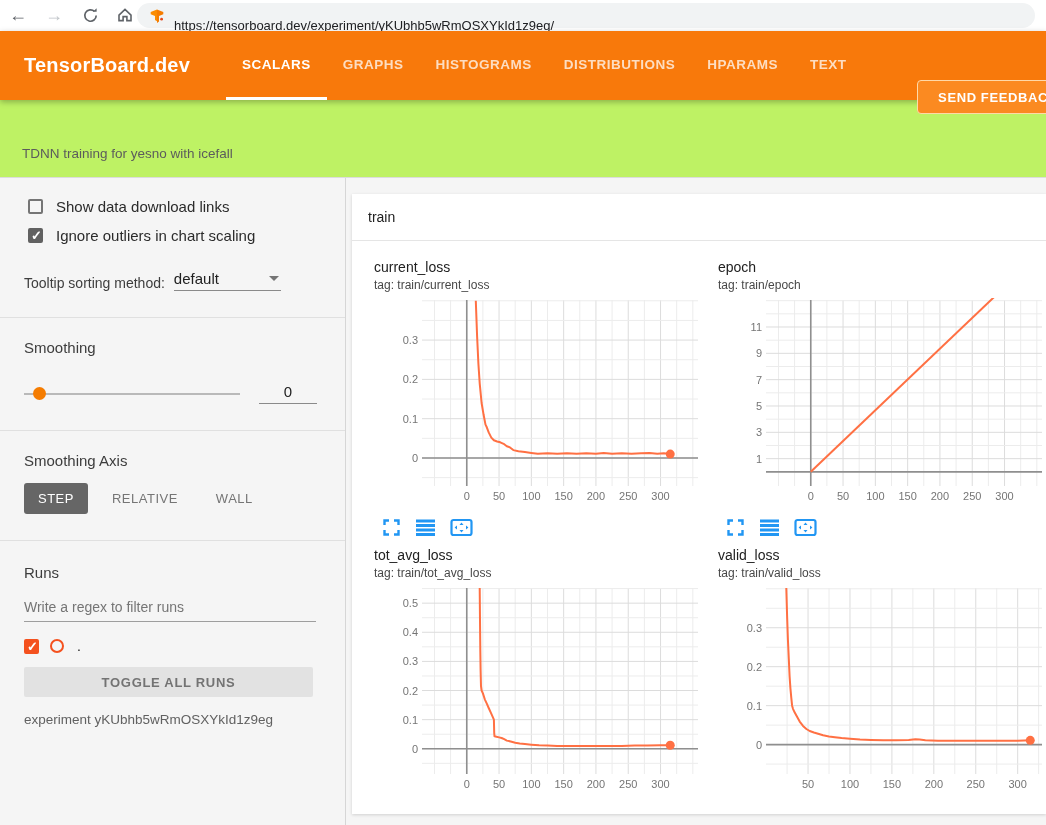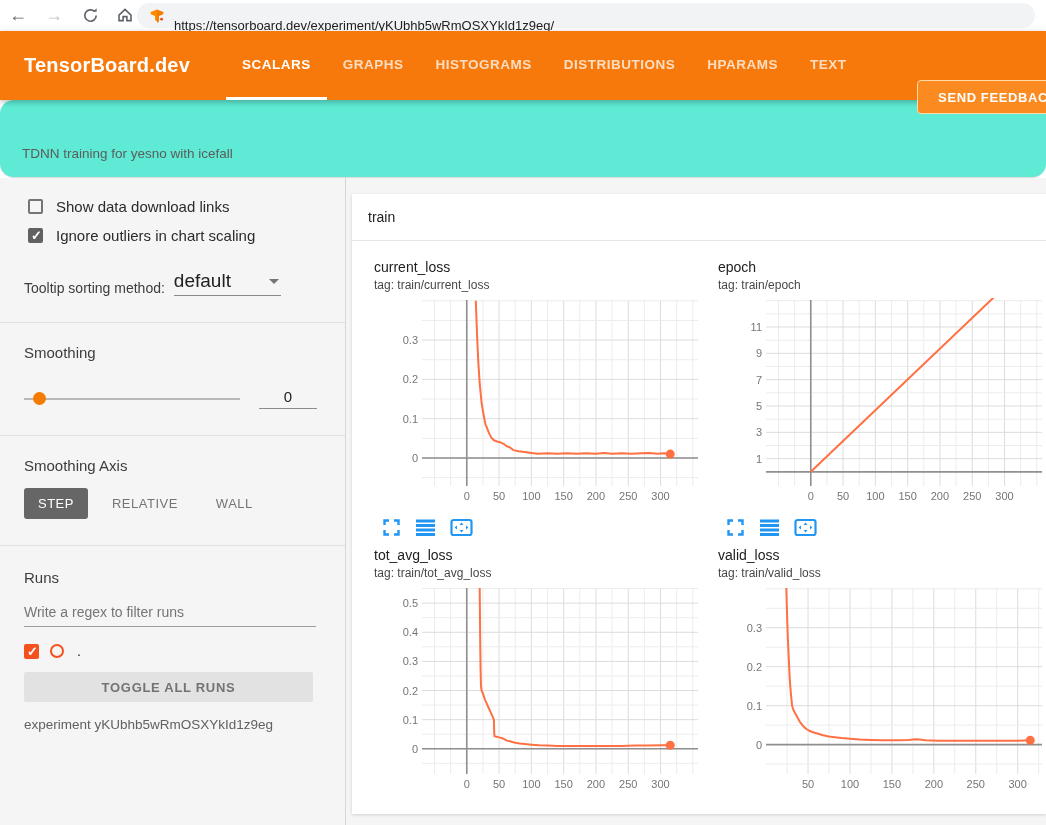--- a/index.html
+++ b/index.html
@@ -15,36 +15,36 @@
 
   
   .appbar { height:69px; background:#f8790b; display:flex; align-items:center; position:relative; box-shadow:0 2px 6px rgba(0,0,0,.28); z-index:5; }
   .logo { color:#fff; font-size:20px; font-weight:700; margin-left:24px; letter-spacing:.2px; }
   .tabs { display:flex; margin-left:36px; height:69px; }
   .tab { height:69px; display:flex; align-items:center; padding:0 16px; color:rgba(255,255,255,.75); font-size:13.5px; font-weight:700; letter-spacing:.5px; border-bottom:3px solid transparent; cursor:pointer; }
   .tab.active { color:#fff; border-bottom-color:#fff; }
   .feedback { position:absolute; left:917px; top:49px; width:162px; height:34px; border:1.5px solid #ffd9a8; border-radius:4px; background:#fb8a21; color:#fff; font-size:13px; font-weight:700; letter-spacing:.6px; display:flex; align-items:center; justify-content:center; cursor:pointer; white-space:nowrap; }
 
   
-  .subbar { height:78px; background:#5eead4; border-bottom:1px solid #dcdcdc; position:relative;border-radius:14px; }
+  .subbar { height:78px; background:#bef264; border-bottom:1px solid #dcdcdc; position:relative; }
   .exp-title { position:absolute; left:22px; top:46px; font-size:13.5px; color:#5c5c5c; }
 
   
   .content { display:flex; height:647px; overflow:hidden; }
   .sidebar { width:346px; min-width:346px; background:#f5f5f5; border-right:1px solid #d6d6d6; padding-top:20px; overflow:hidden; }
   .main { flex:1; background:#f5f5f5; overflow:hidden; }
 
   
   .cb-row { display:flex; align-items:center; margin:0 0 12px 28px; font-size:15px; color:#2b2b2b; cursor:pointer; }
   .cb { width:15px; height:15px; border:2px solid #757575; border-radius:2px; margin-right:13px; flex:none; position:relative; }
   .cb.checked { background:#616161; border-color:#616161; }
   .cb.checked::after, .cb.run::after { content:"✓"; position:absolute; left:1px; top:-2px; color:#fff; font-size:13px; font-weight:700; }
   .cb.run { background:#f4511e; border-color:#f4511e; }
   .tooltip-row { margin:26px 0 0 24px; font-size:14px; color:#3d3d3d; display:flex; align-items:flex-end; }
-  .select { width:107px; margin-left:9px; border-bottom:1px solid #8a8a8a; font-size:19px; color:#212121; display:flex; justify-content:space-between; align-items:center; padding-bottom:3px; cursor:pointer; }
+  .select { width:107px; margin-left:9px; border-bottom:1px solid #8a8a8a; font-size:15px; color:#212121; display:flex; justify-content:space-between; align-items:center; padding-bottom:3px; cursor:pointer; }
   .select .arrow { width:0; height:0; border-left:5px solid transparent; border-right:5px solid transparent; border-top:5px solid #757575; margin-right:2px; }
   .divider { border:0; border-top:1px solid #e0e0e0; margin-top:26px; }
   .side-section { padding:21px 28px 0 24px; }
   .side-label { font-size:15px; color:#3d3d3d; }
   .slider-row { display:flex; align-items:center; margin-top:27px; }
   .slider { position:relative; width:216px; height:13px; flex:none; cursor:pointer; }
   .slider .track { position:absolute; top:6px; left:0; right:0; height:2px; background:#b9b9b9; }
   .slider .knob { position:absolute; top:0; left:9px; width:13px; height:13px; border-radius:50%; background:#f57c00; }
   .slider-val { margin-left:auto; width:58px; text-align:center; font-size:15px; color:#212121; border-bottom:1px solid #8a8a8a; padding-bottom:3px; }
   .axis-btns { display:flex; align-items:center; margin-top:14px; }

